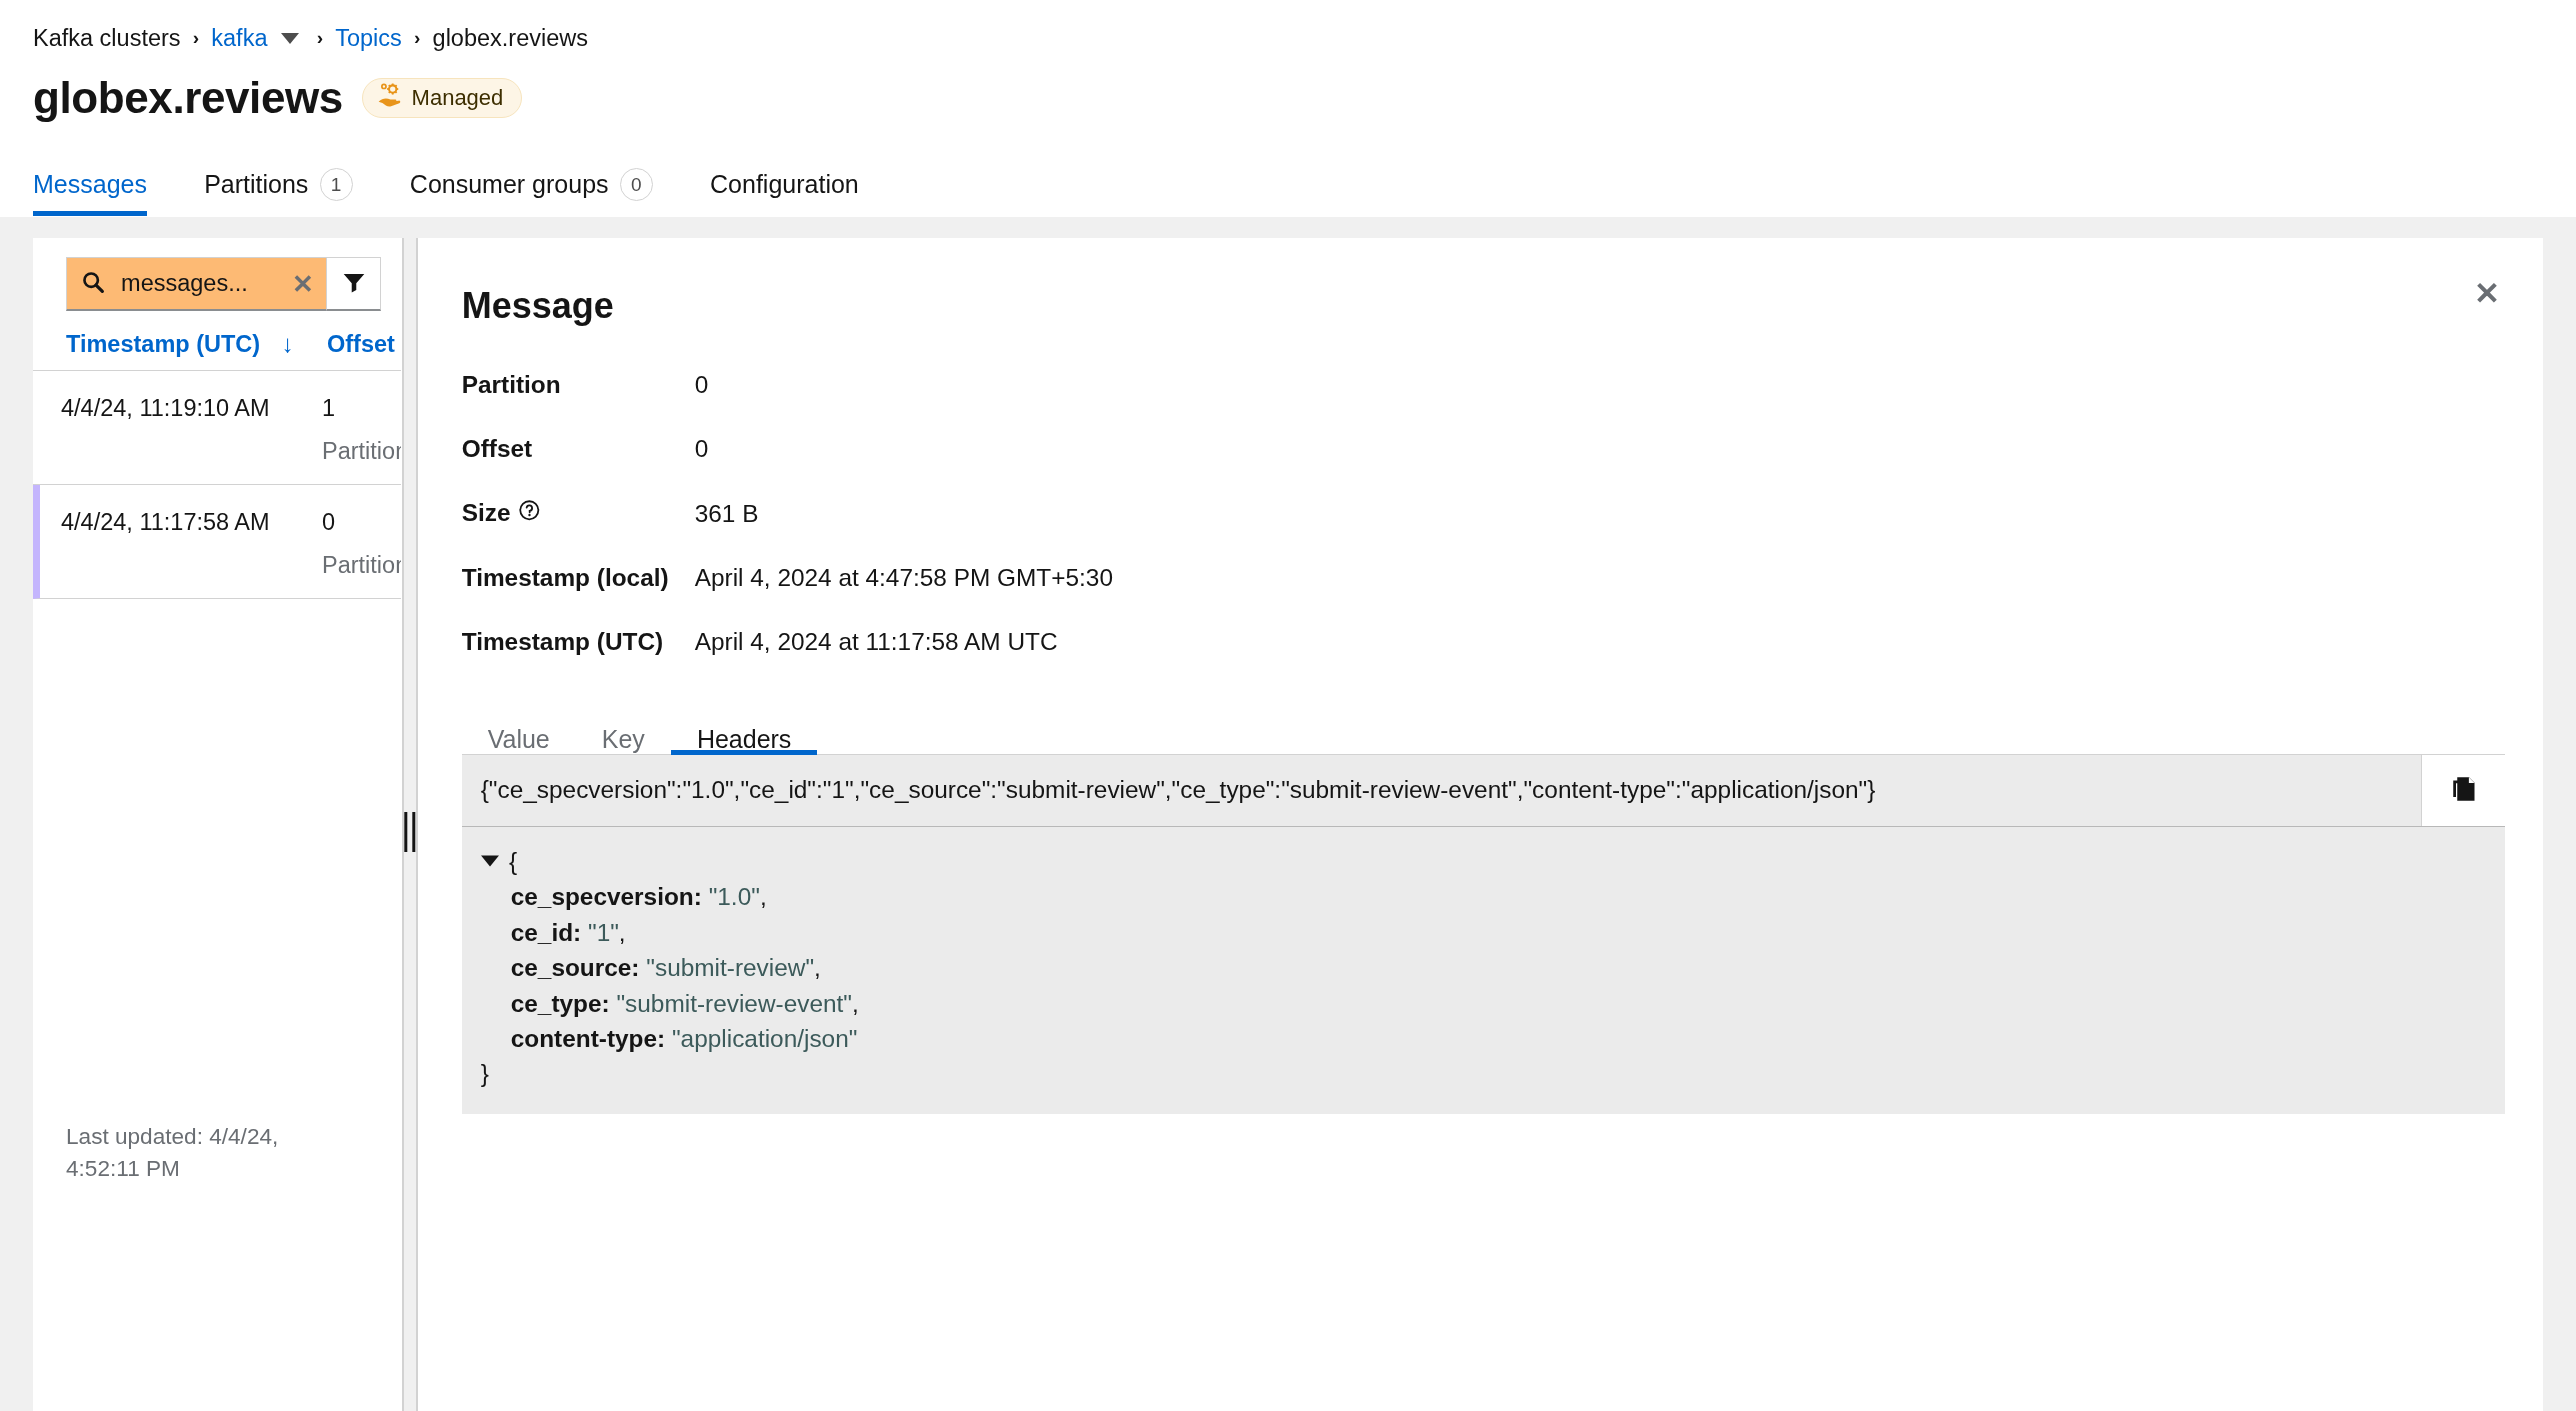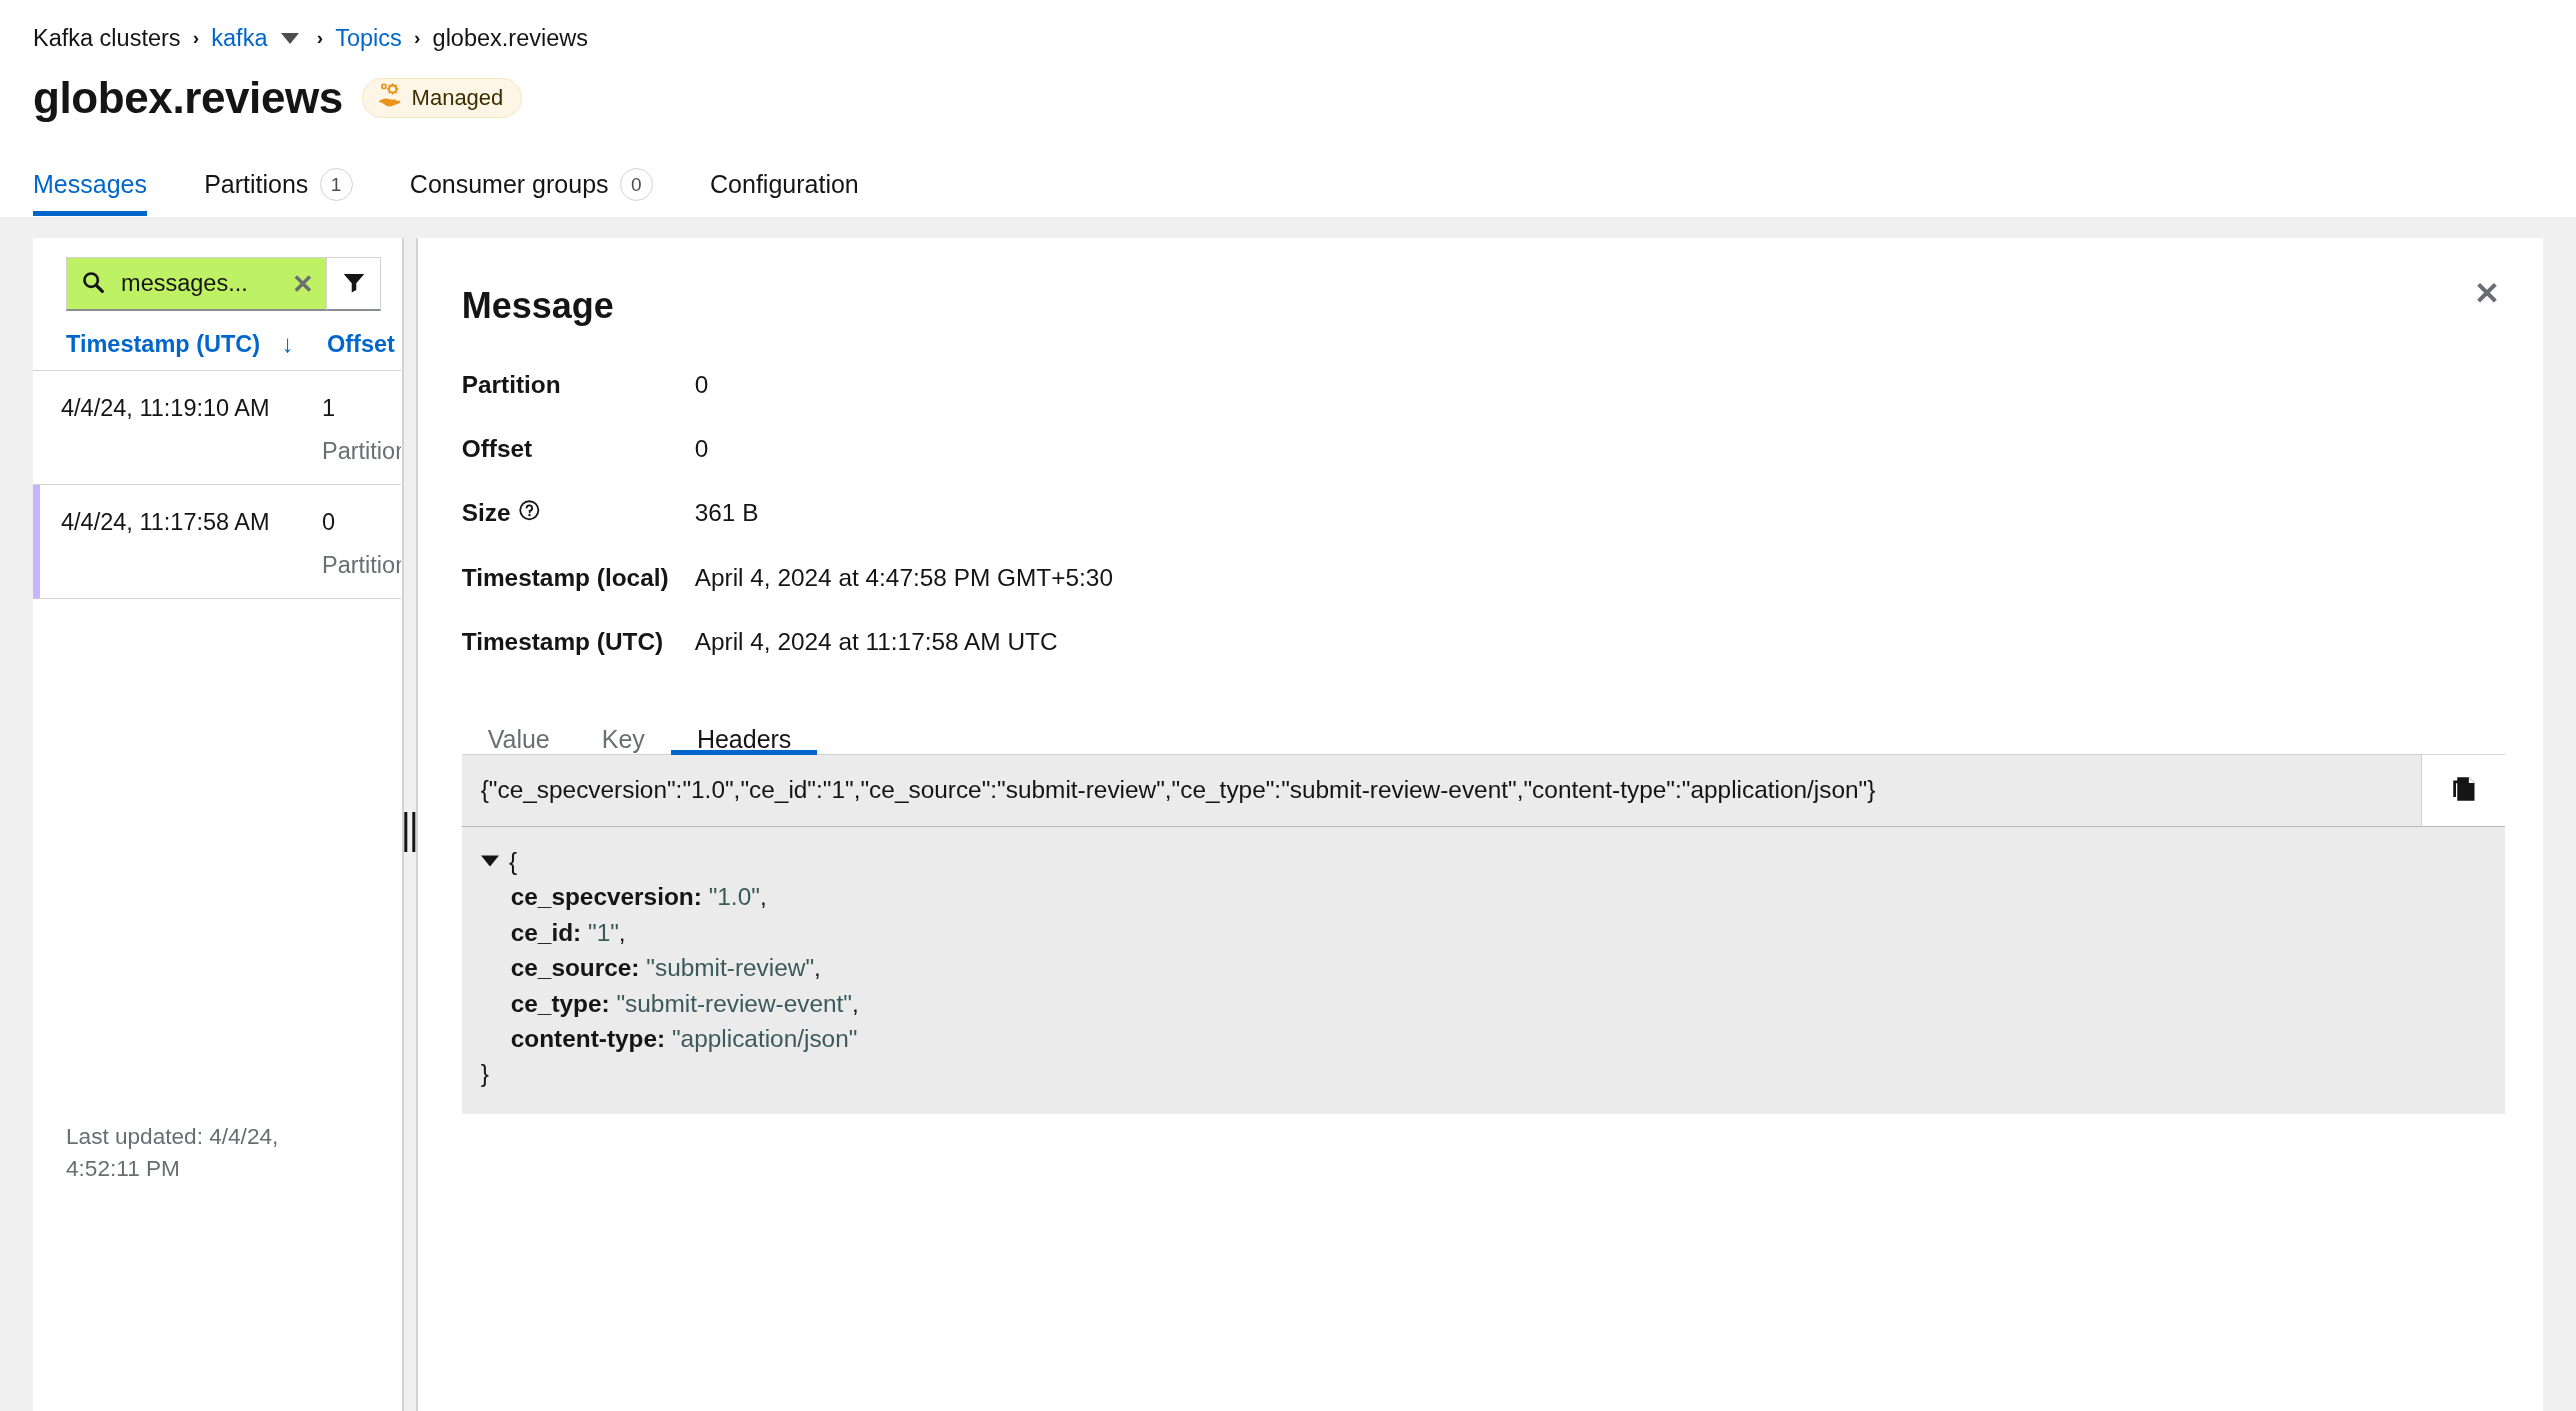--- a/index.html
+++ b/index.html
@@ -140,21 +140,21 @@
     gap: 0;
   }
   .search-box {
     display: flex;
     align-items: center;
     gap: 15.7px;
     width: 261px;
     height: 54px;
     border: 0.9px solid #d2d2d2;
     border-bottom: 2.6px solid #8a8d90;
-    background: #bef264;
+    background: #fdba74;
     padding: 0 12.2px 0 14px;
   }
   .search-input {
     border: 0; outline: 0;
     font-size: 23.5px;
     font-family: "Liberation Sans", sans-serif;
     color: #151515;
     width: 148px;
     background: transparent;
     padding: 0;
@@ -282,21 +282,21 @@
     font-size: 31px;
     font-weight: bold;
     cursor: pointer;
     background: none; border: 0;
     font-family: "Liberation Sans", sans-serif;
   }
 
   .fields { margin-top: 44px; }
   .field {
     display: flex;
-    align-items: center;
+    align-items: flex-end;
     margin-bottom: 36px;
   }
   .field-label {
     width: 233px;
     min-width: 233px;
     font-size: 24.4px;
     font-weight: bold;
     color: #151515;
     display: flex;
     align-items: center;

